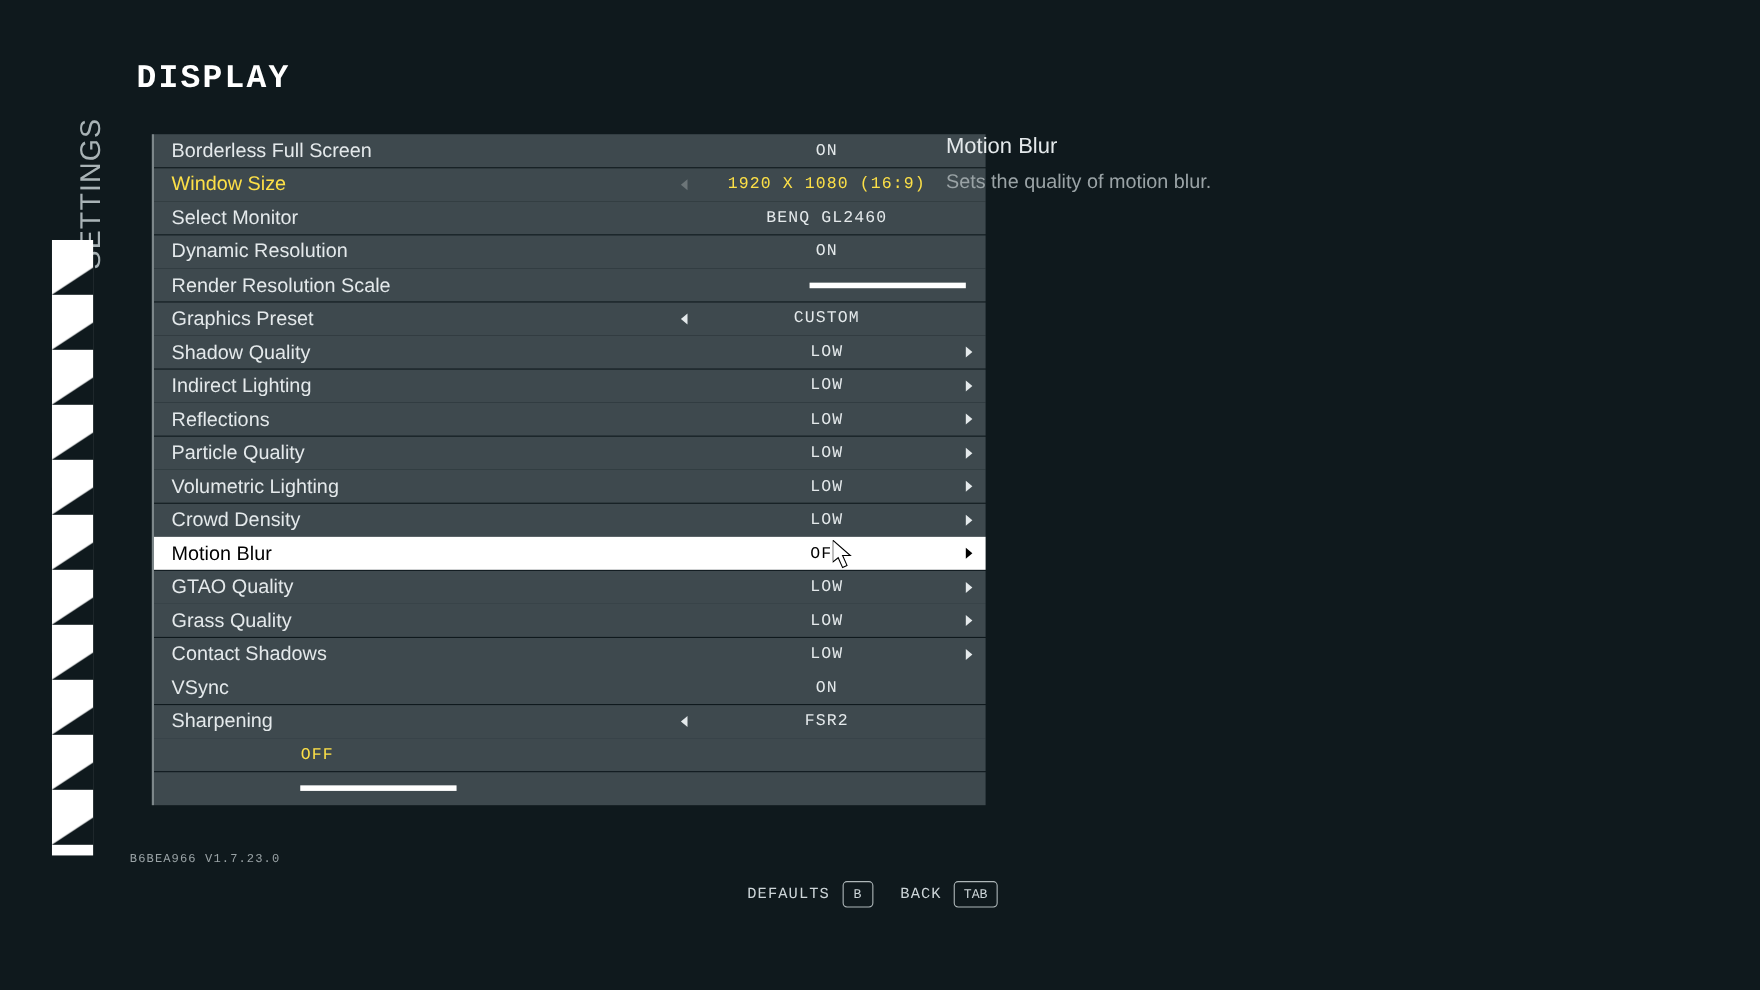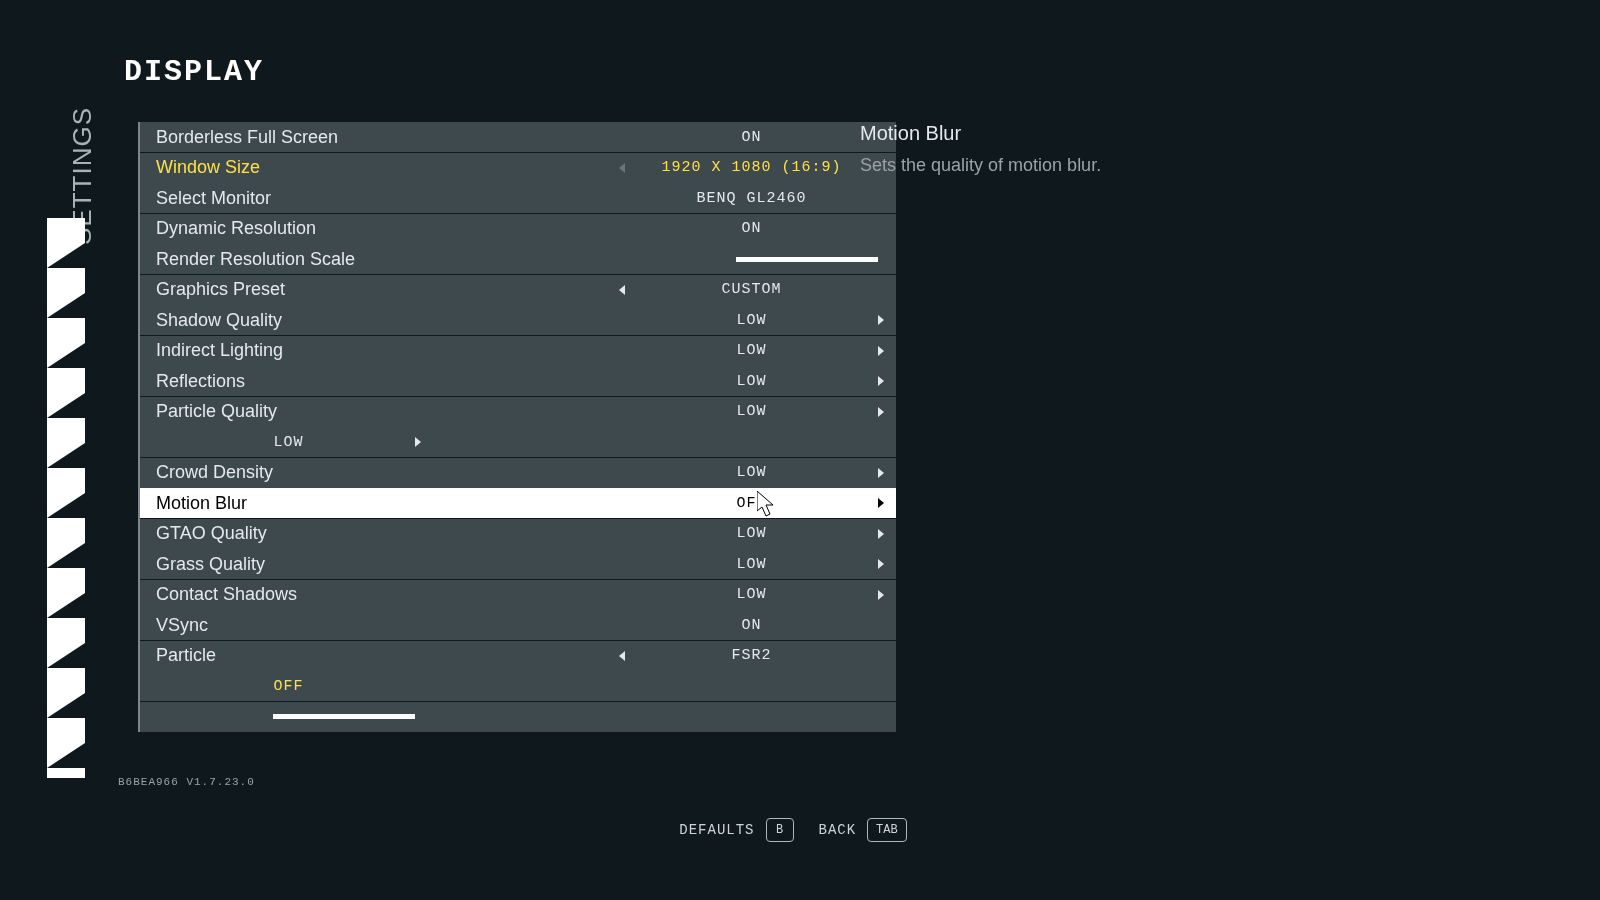--- a/index.html
+++ b/index.html
@@ -134,21 +134,21 @@
     font-family: "Courier New", monospace;
     font-size: 11px;
     letter-spacing: 1px;
     color: #9aa3a6;
     text-align: center;
   }
 
   
   .footer {
     position: absolute;
-    bottom: 58px;
+    bottom: 75px;
     left: 0; right: 0;
     display: flex;
     justify-content: center;
     align-items: center;
     gap: 11px;
   }
   .footer-label {
     font-family: "Courier New", monospace;
     font-size: 14px;
     letter-spacing: 1px;
@@ -260,20 +260,21 @@
       </div>
     </div>
     <div class="row">
       <span class="label">Particle Quality</span>
       <div class="value-area">
         <span class="value">LOW</span>
         <span class="arrow right"></span>
       </div>
     </div>
     <div class="row">
+      <span class="label">Volumetric Lighting</span>
       <div class="value-area">
         <span class="value">LOW</span>
         <span class="arrow right"></span>
       </div>
     </div>
     <div class="row">
       <span class="label">Crowd Density</span>
       <div class="value-area">
         <span class="value">LOW</span>
         <span class="arrow right"></span>
@@ -307,21 +308,21 @@
         <span class="arrow right"></span>
       </div>
     </div>
     <div class="row">
       <span class="label">VSync</span>
       <div class="value-area">
         <span class="value">ON</span>
       </div>
     </div>
     <div class="row">
-      <span class="label">Particle</span>
+      <span class="label">Sharpening</span>
       <div class="value-area">
         <span class="arrow left"></span>
         <span class="value">FSR2</span>
       </div>
     </div>
     <div class="row disabled">
       <div class="value-area">
         <span class="value">OFF</span>
       </div>
     </div>

